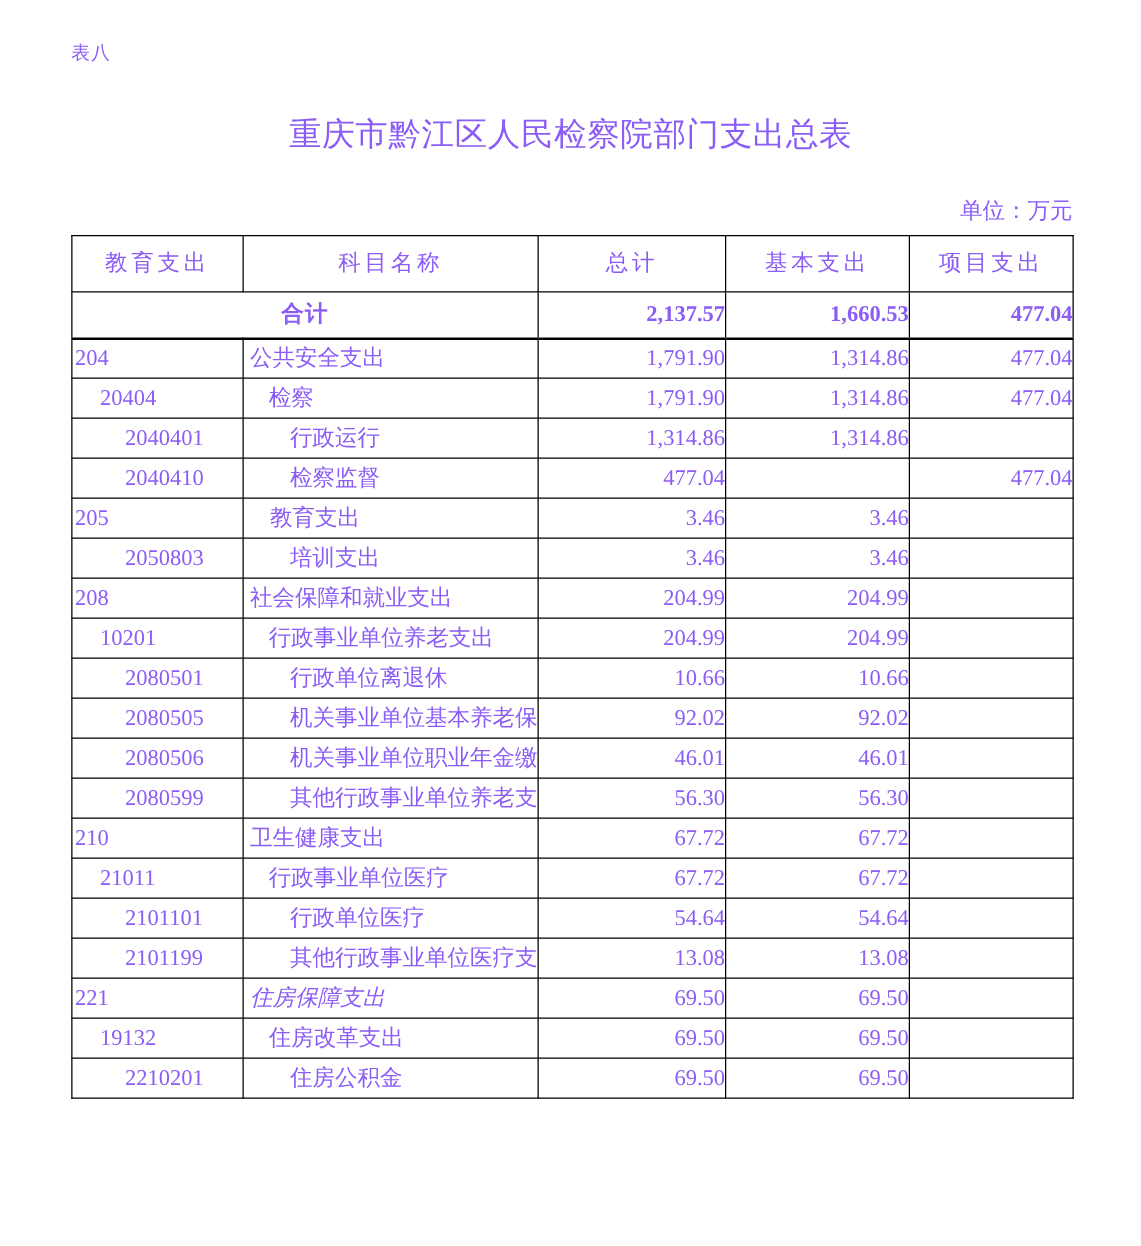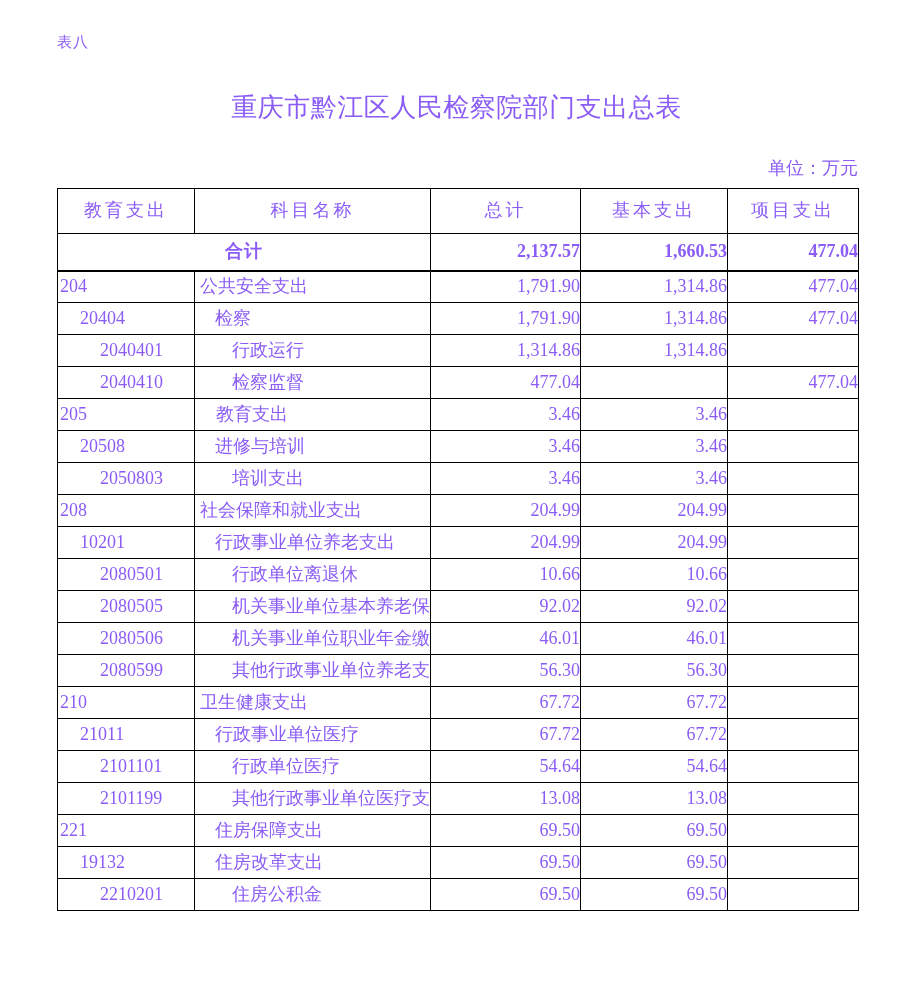--- a/index.html
+++ b/index.html
@@ -151,27 +151,20 @@
     <td class="num">477.04</td>
   </tr>
         <tr class="data-row">
     <td class="code" style="padding-left: 2px;">205</td>
     <td class="name" style="padding-left: 21px;">教育支出</td>
     <td class="num">3.46</td>
     <td class="num">3.46</td>
     <td class="num"></td>
   </tr>
         <tr class="data-row">
-    <td class="code" style="padding-left: 22px;">20508</td>
-    <td class="name" style="padding-left: 20px;">进修与培训</td>
-    <td class="num">3.46</td>
-    <td class="num">3.46</td>
-    <td class="num"></td>
-  </tr>
-        <tr class="data-row">
     <td class="code" style="padding-left: 42px; font-family: Liberation Serif, serif;">2050803</td>
     <td class="name" style="padding-left: 37px;">培训支出</td>
     <td class="num">3.46</td>
     <td class="num">3.46</td>
     <td class="num"></td>
   </tr>
         <tr class="data-row">
     <td class="code" style="padding-left: 2px;">208</td>
     <td class="name" style="padding-left: 5px;">社会保障和就业支出</td>
     <td class="num">204.99</td>
@@ -236,21 +229,21 @@
   </tr>
         <tr class="data-row">
     <td class="code" style="padding-left: 42px;">2101199</td>
     <td class="name" style="padding-left: 37px;">其他行政事业单位医疗支出</td>
     <td class="num">13.08</td>
     <td class="num">13.08</td>
     <td class="num"></td>
   </tr>
         <tr class="data-row">
     <td class="code" style="padding-left: 2px;">221</td>
-    <td class="name" style="padding-left: 20px;">住房保障支出</td>
+    <td class="name" style="padding-left: 5px; font-style: italic;">住房保障支出</td>
     <td class="num">69.50</td>
     <td class="num">69.50</td>
     <td class="num"></td>
   </tr>
         <tr class="data-row">
     <td class="code" style="padding-left: 22px;">19132</td>
     <td class="name" style="padding-left: 20px;">住房改革支出</td>
     <td class="num">69.50</td>
     <td class="num">69.50</td>
     <td class="num"></td>

